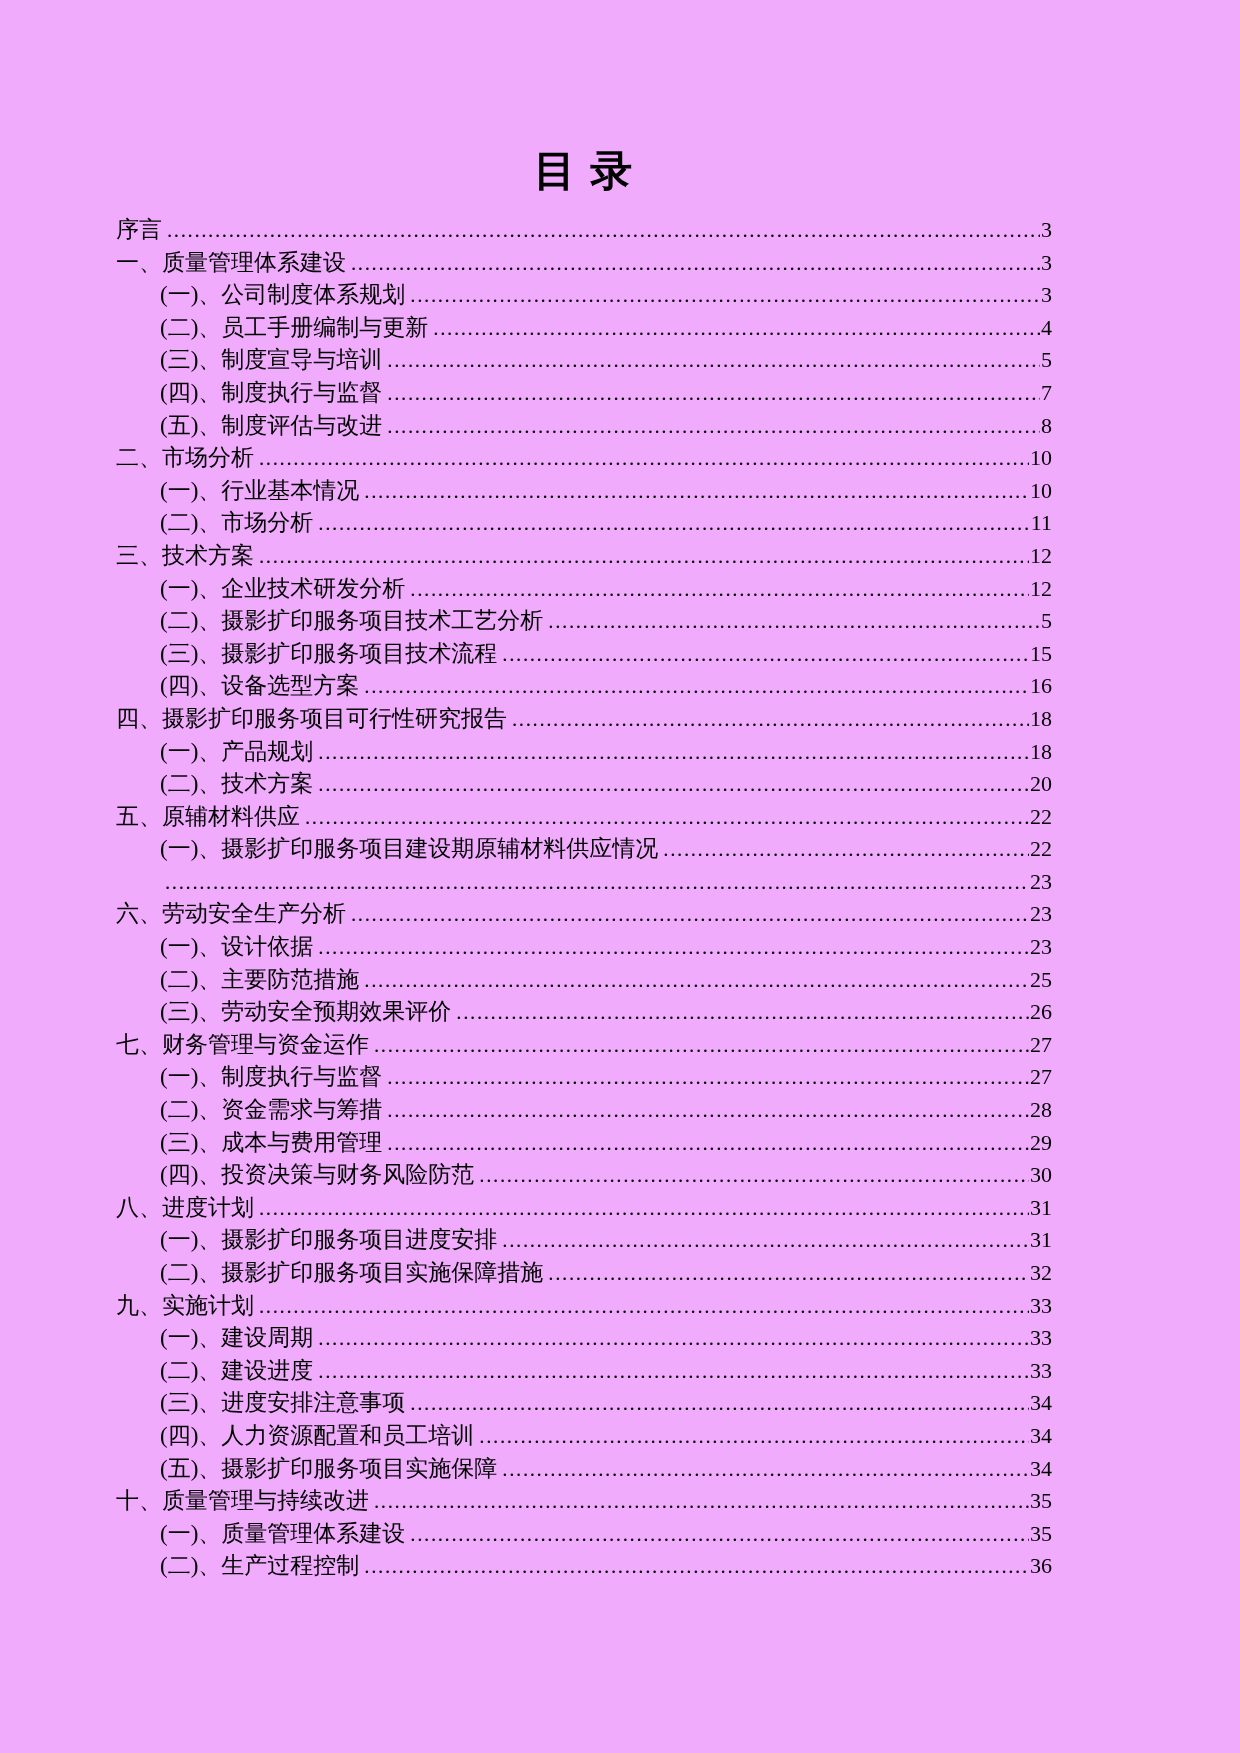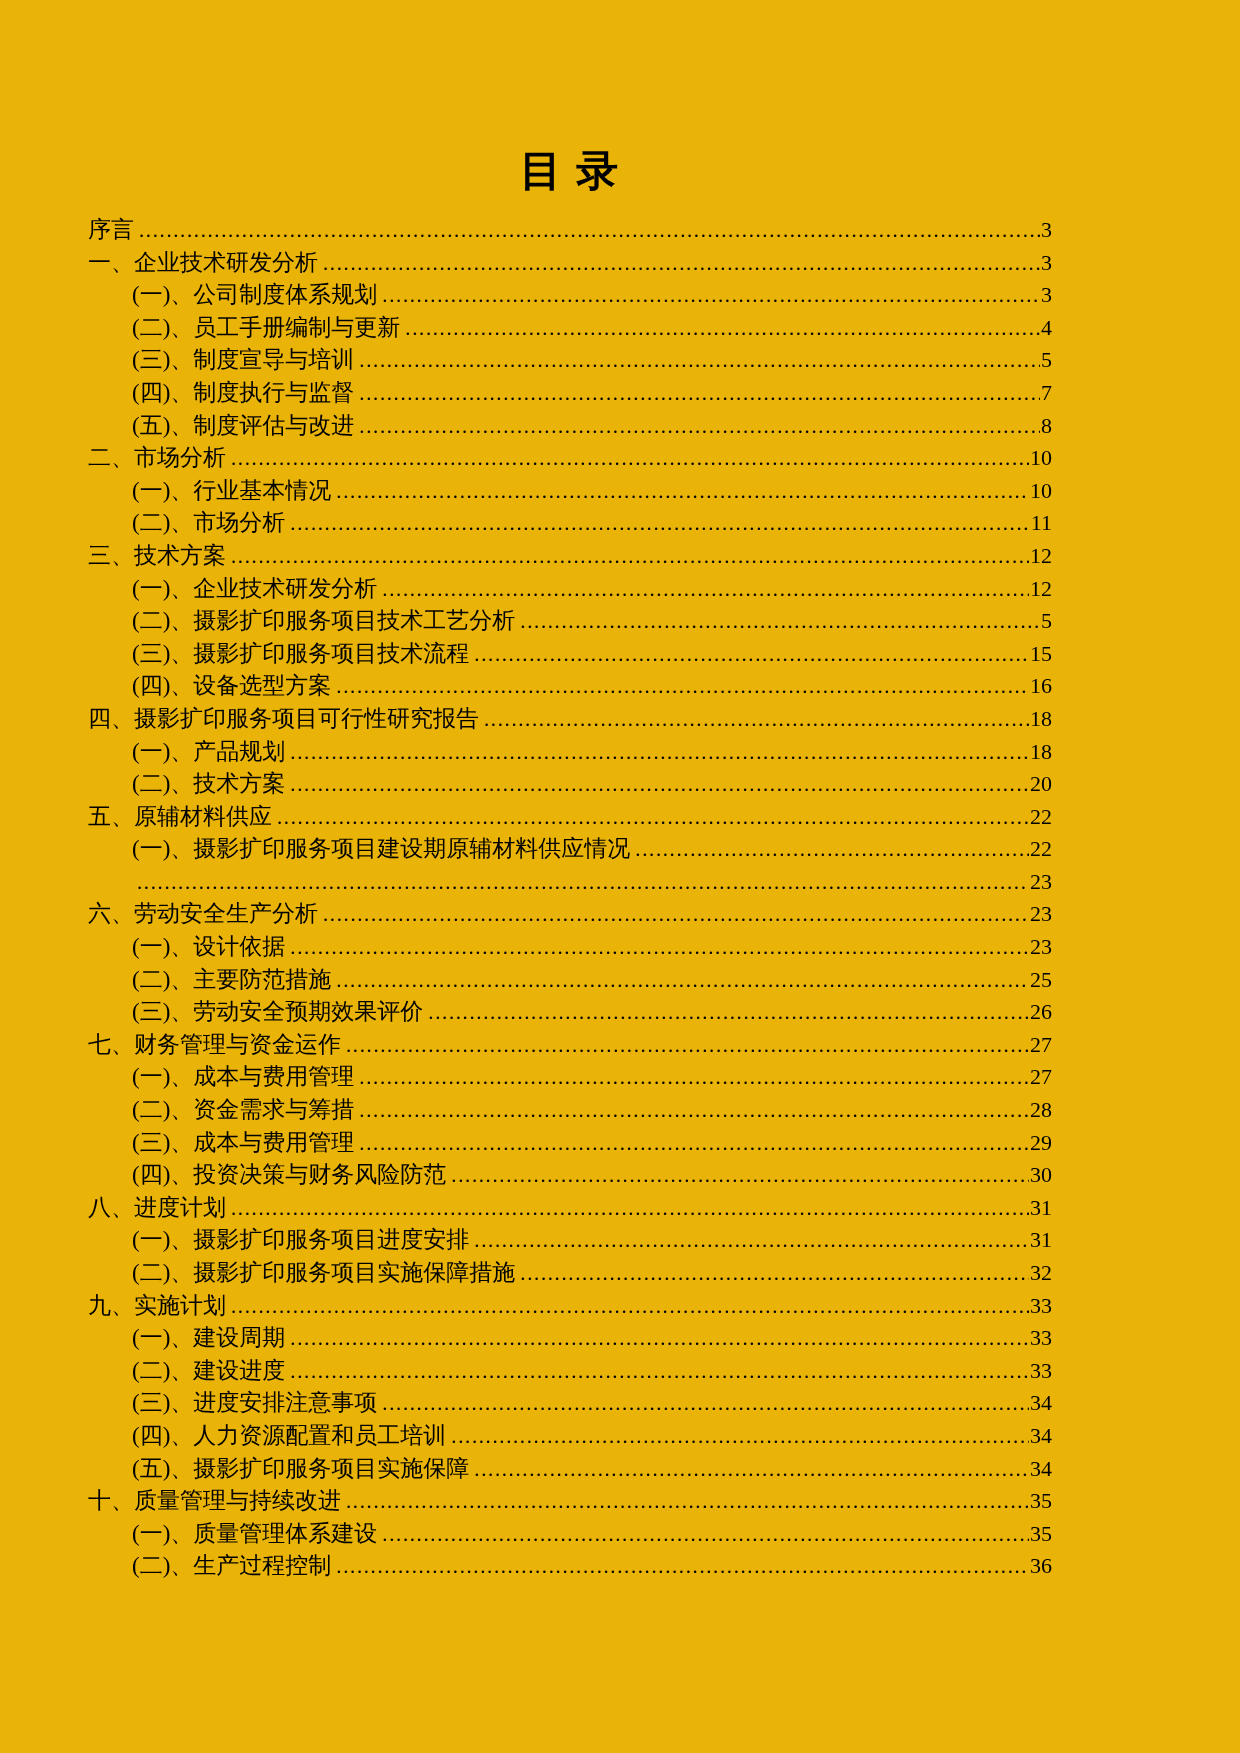--- a/index.html
+++ b/index.html
@@ -5,24 +5,24 @@
   html, body {
     margin: 0;
     padding: 0;
     background: #ffffff;
   }
   .page {
     position: relative;
     width: 1240px;
     height: 1753px;
     box-sizing: border-box;
-    background: #eab308;
+    background: #f0abfc;
     color: #000000;
     font-family: "Liberation Serif", "DejaVu Serif", serif;
-    padding: 146px 188px 0 88px;
+    padding: 146px 188px 0 116px;
     overflow: hidden;
   }
   .doc-title {
     margin: 0 0 18px 0;
     font-size: 42px;
     font-weight: bold;
     line-height: 50px;
     text-align: center;
     letter-spacing: 2px;
     color: #000000;
@@ -65,21 +65,21 @@
   <h1 class="doc-title">目 录</h1>
 
   <div class="toc" id="toc-list">
   <div class="toc-row lvl1">
     <span class="toc-label">序言</span>
     <span class="toc-leader">............................................................................................................................................................................................................................................................................................................</span>
     <span class="toc-page">3</span>
   </div>
 
   <div class="toc-row lvl1">
-    <span class="toc-label">一、企业技术研发分析</span>
+    <span class="toc-label">一、质量管理体系建设</span>
     <span class="toc-leader">............................................................................................................................................................................................................................................................................................................</span>
     <span class="toc-page">3</span>
   </div>
 
   <div class="toc-row lvl2">
     <span class="toc-label">(一)、公司制度体系规划</span>
     <span class="toc-leader">............................................................................................................................................................................................................................................................................................................</span>
     <span class="toc-page">3</span>
   </div>
 
@@ -214,21 +214,21 @@
     <span class="toc-page">26</span>
   </div>
 
   <div class="toc-row lvl1">
     <span class="toc-label">七、财务管理与资金运作</span>
     <span class="toc-leader">............................................................................................................................................................................................................................................................................................................</span>
     <span class="toc-page">27</span>
   </div>
 
   <div class="toc-row lvl2">
-    <span class="toc-label">(一)、成本与费用管理</span>
+    <span class="toc-label">(一)、制度执行与监督</span>
     <span class="toc-leader">............................................................................................................................................................................................................................................................................................................</span>
     <span class="toc-page">27</span>
   </div>
 
   <div class="toc-row lvl2">
     <span class="toc-label">(二)、资金需求与筹措</span>
     <span class="toc-leader">............................................................................................................................................................................................................................................................................................................</span>
     <span class="toc-page">28</span>
   </div>
 

